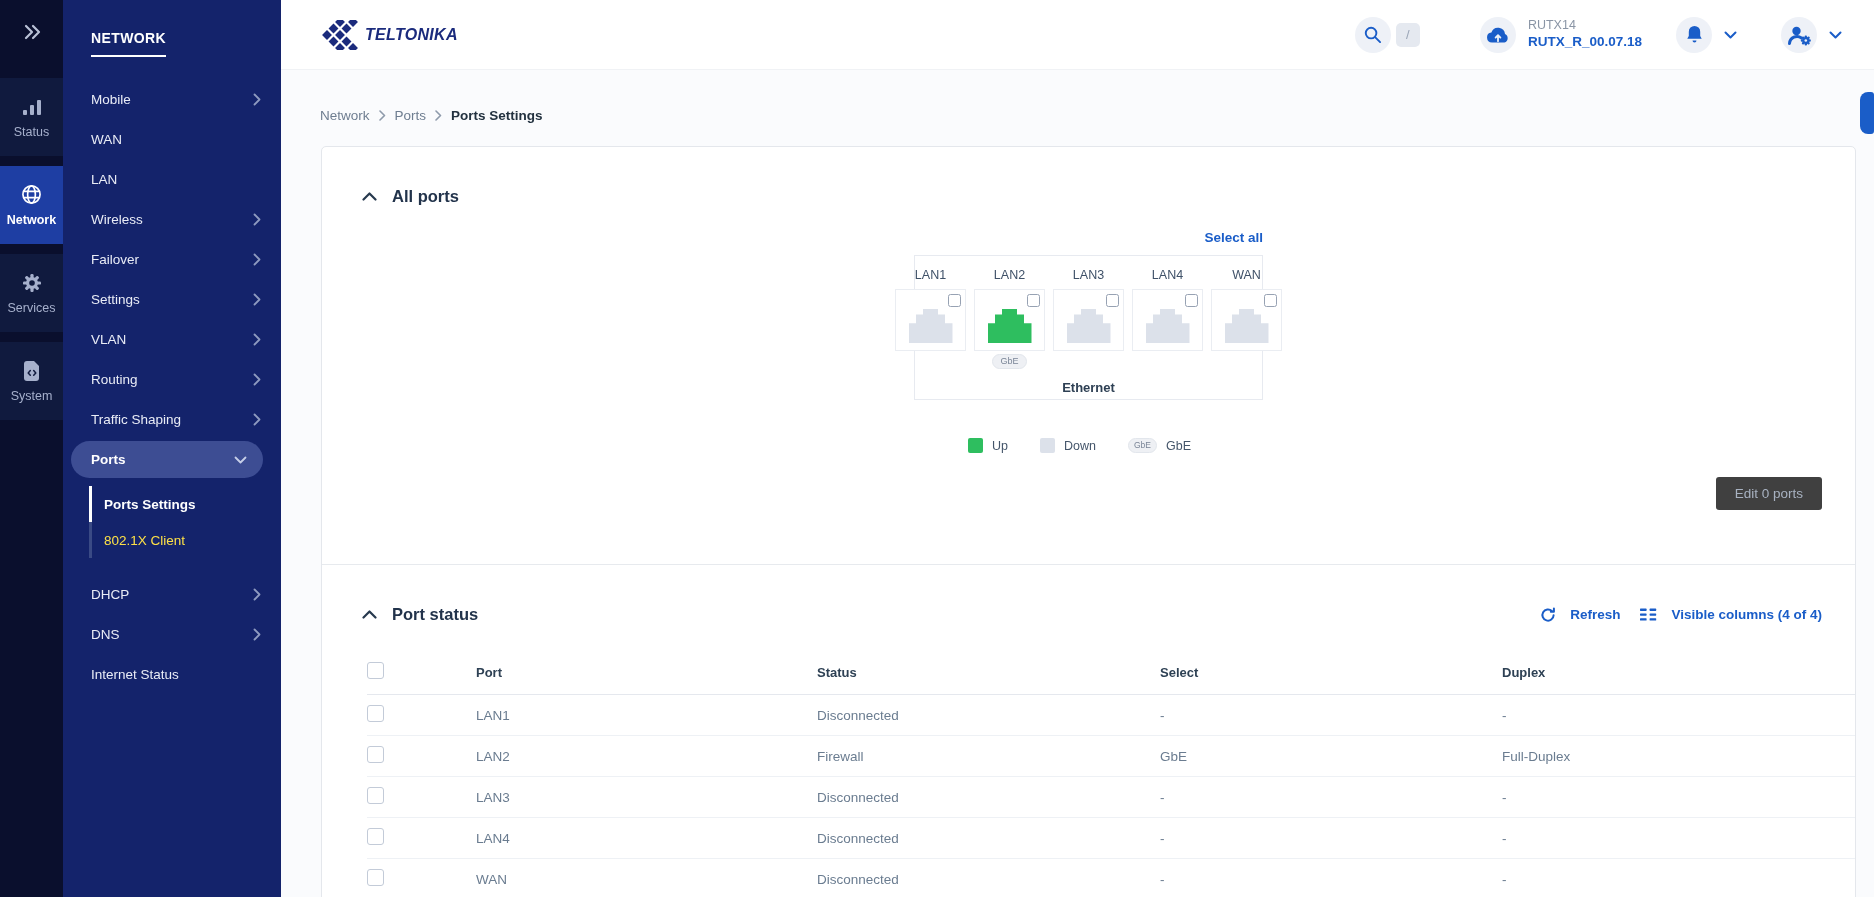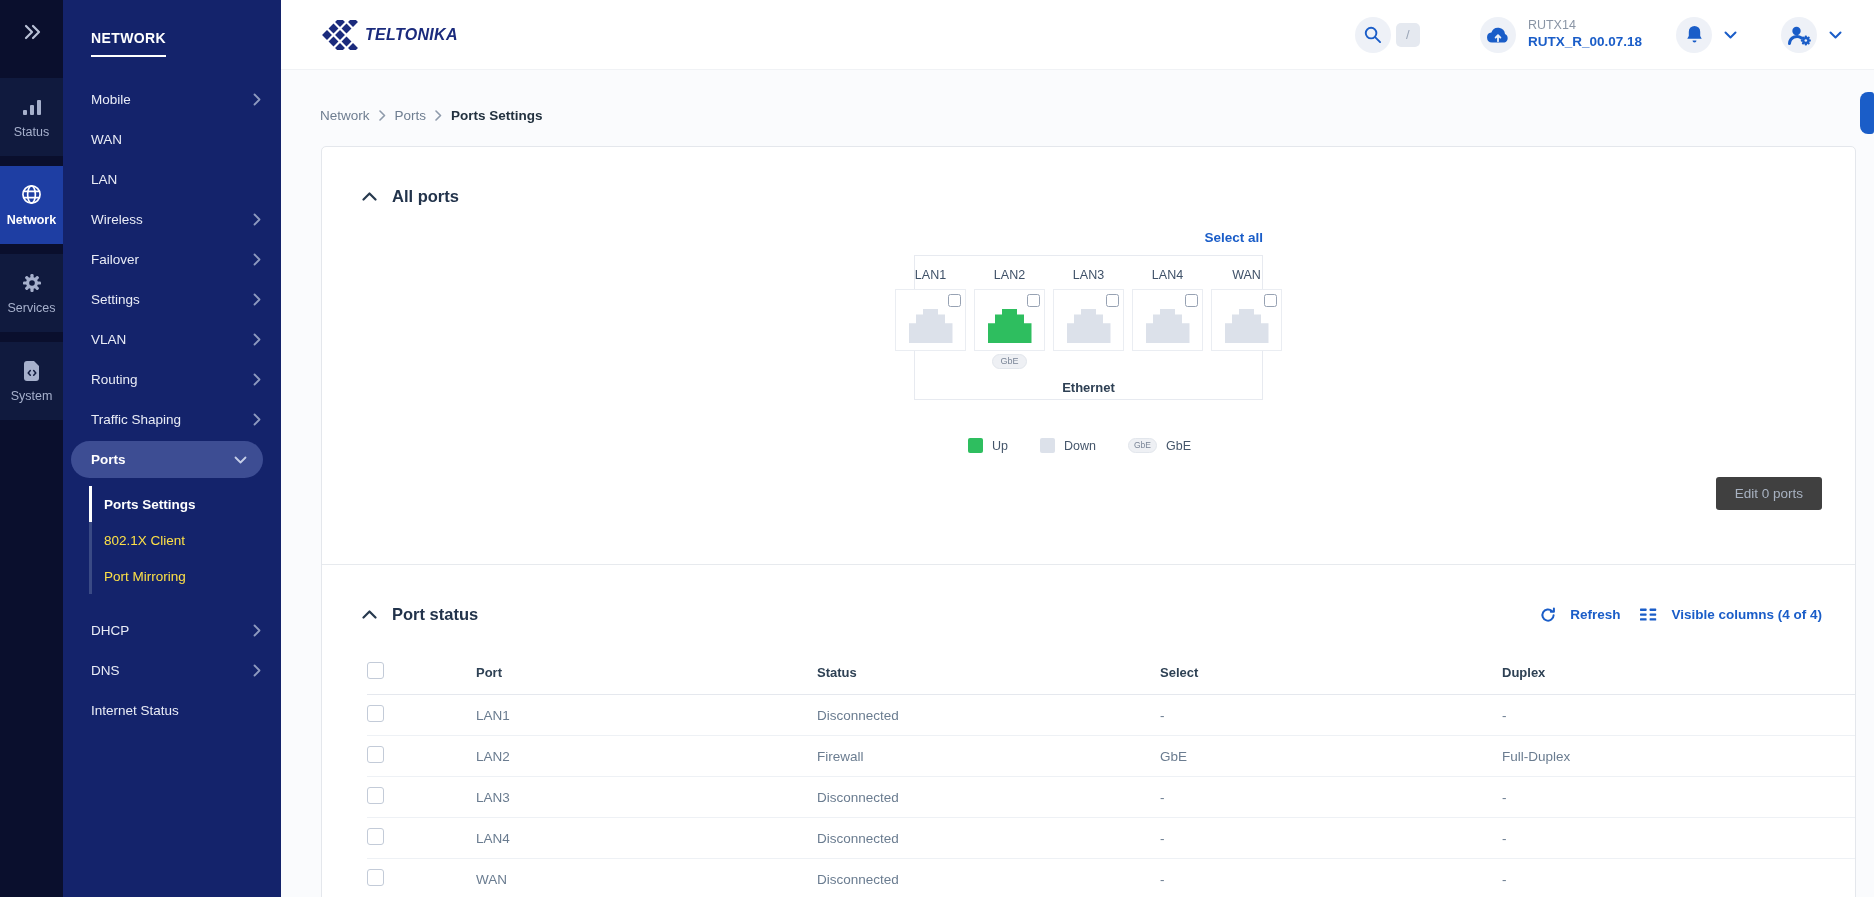--- a/index.html
+++ b/index.html
@@ -279,23 +279,20 @@
             <path d="M1.5 1.5l5 5 5-5"></path>
           </svg>
         </span>
     </div>
     <div class="submenu">
       <div class="submenu-item active">
         <span>Ports Settings</span>
       </div>
       <div class="submenu-item">
         <span>802.1X Client</span>
-      </div>
-      <div class="submenu-item">
-        <span>Port Mirroring</span>
       </div>
     </div>
     <div class="menu-gap"></div>
     <div class="menu-item">
       <span>DHCP</span>
       <span class="chev">
           <svg width="8" height="13" viewBox="0 0 8 13" fill="none" stroke="#8E9AC0" stroke-width="1.8" stroke-linecap="round" stroke-linejoin="round">
             <path d="M1.5 1.5l5 5-5 5"></path>
           </svg>
         </span>

